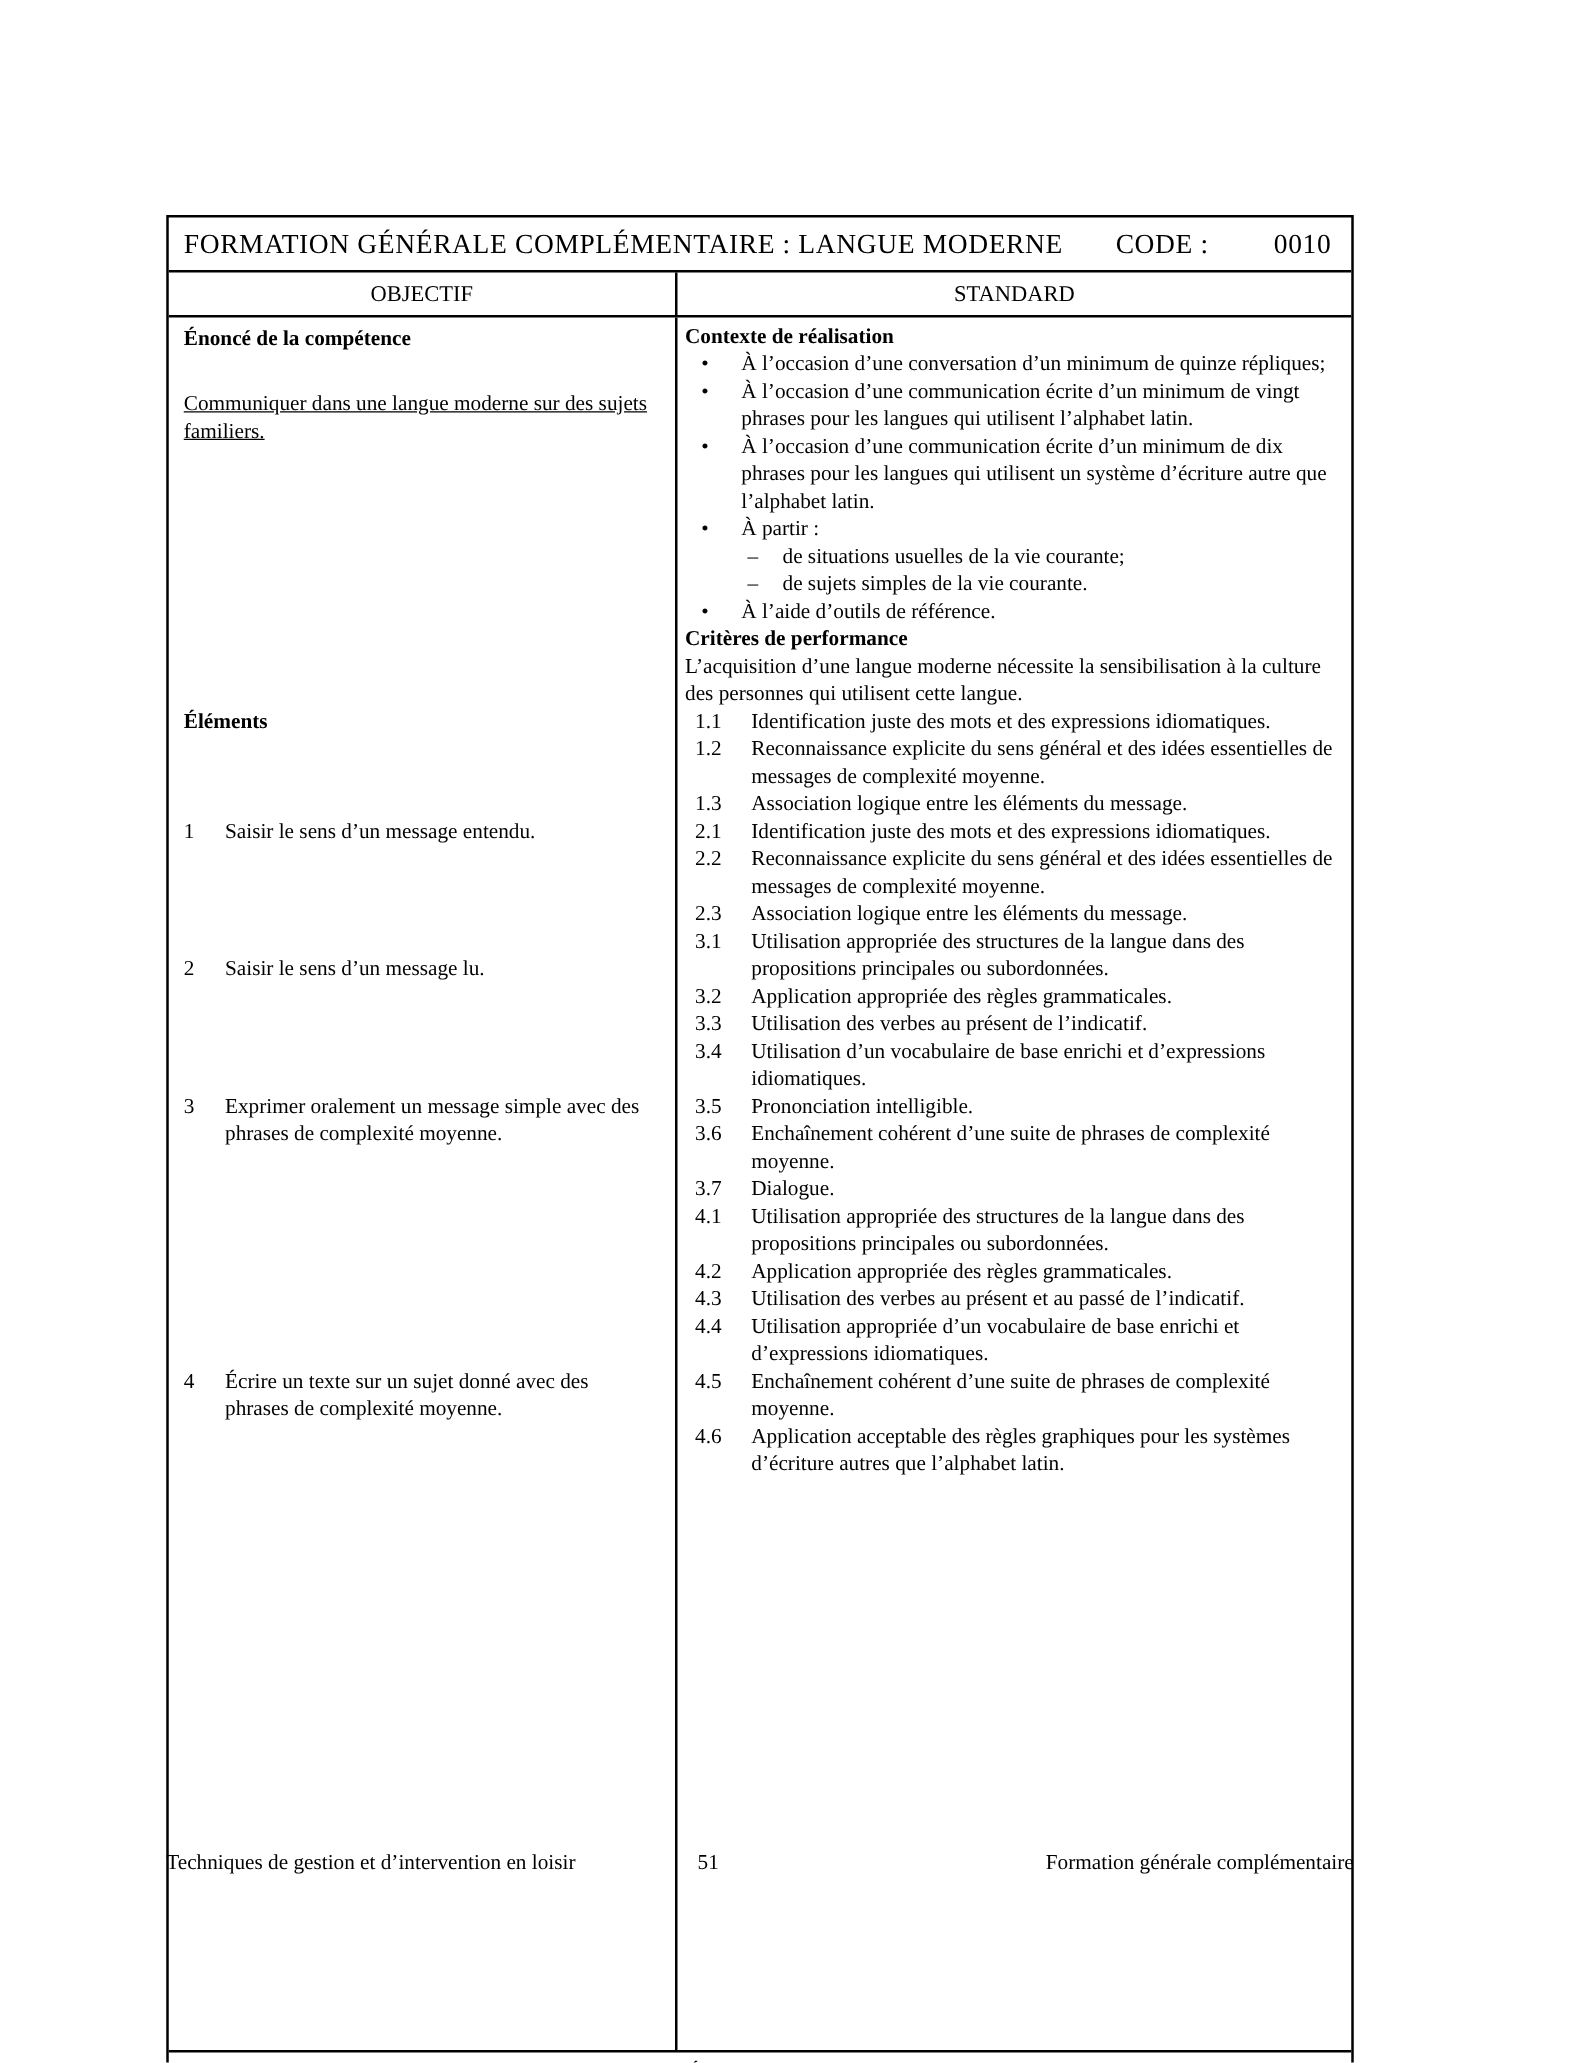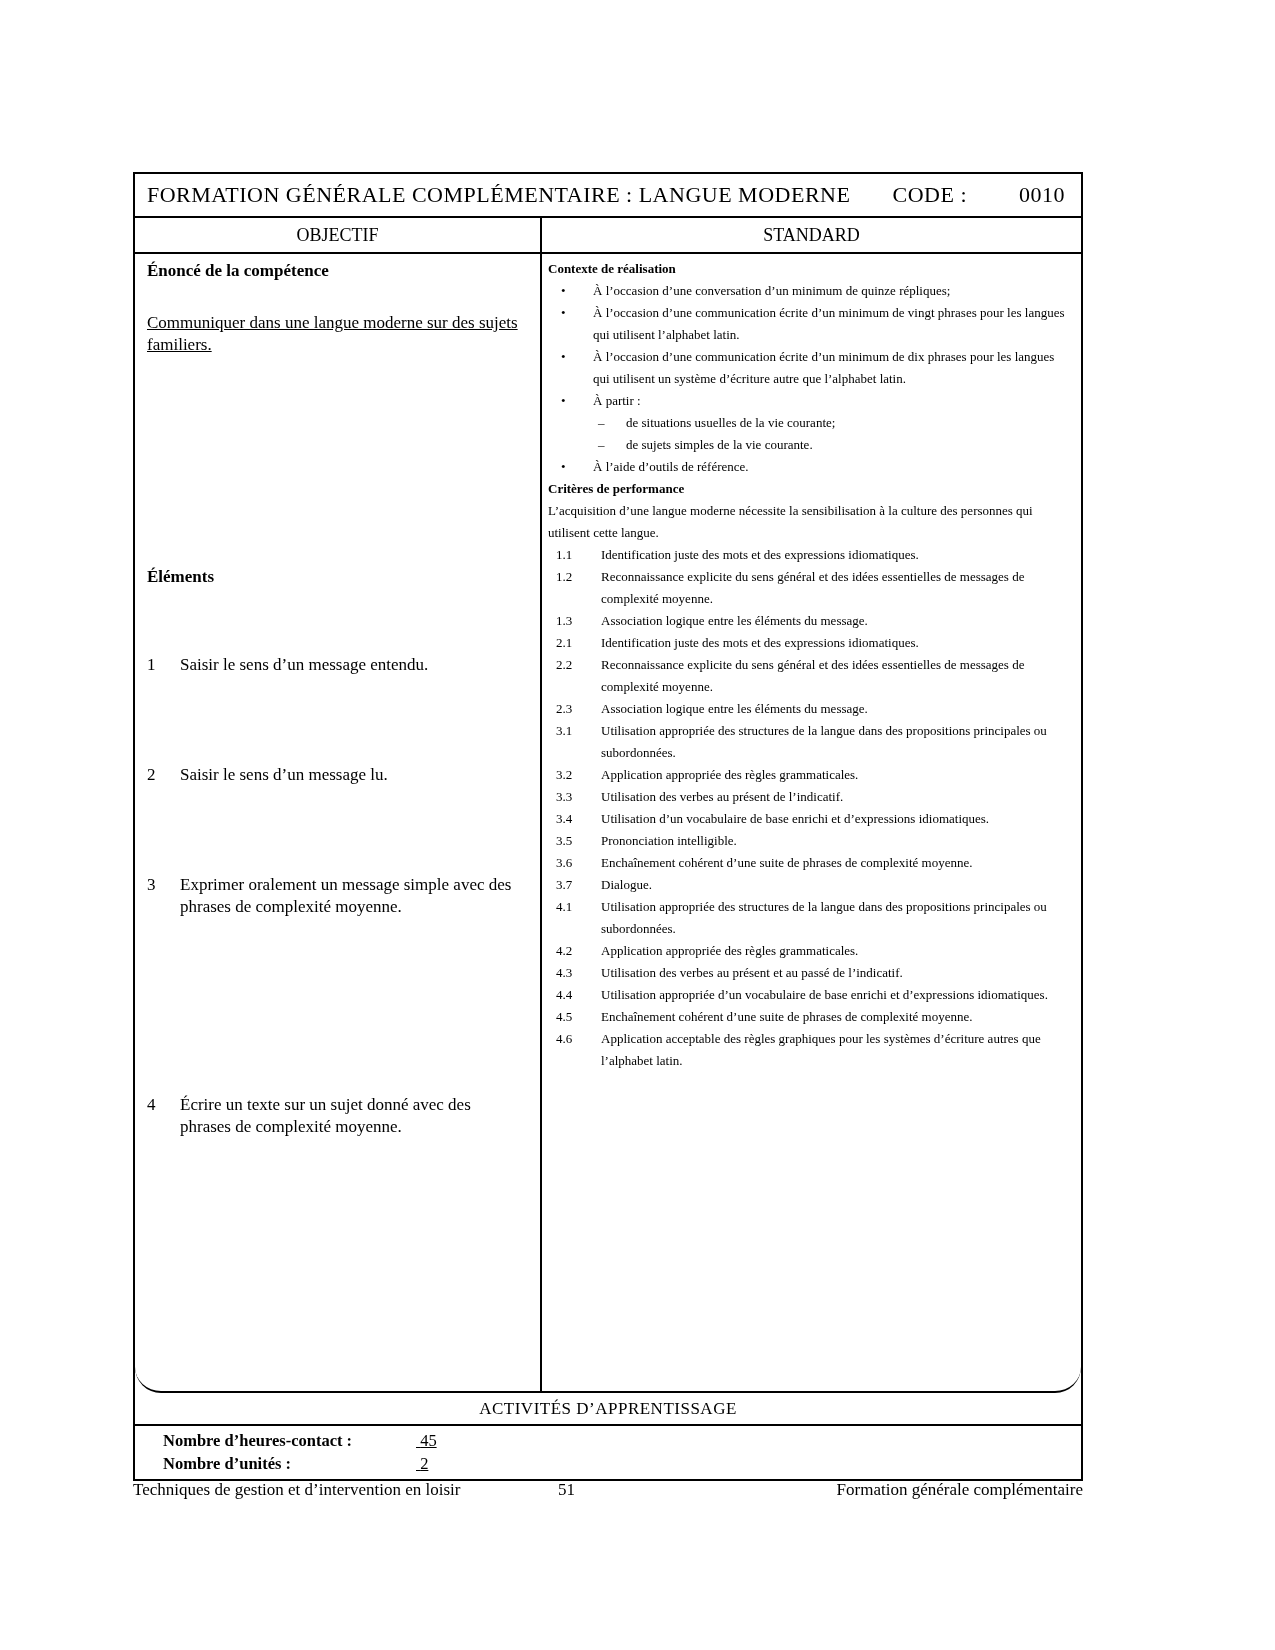--- a/index.html
+++ b/index.html
@@ -28,23 +28,23 @@
   
   .colhead-row { display:flex; border-bottom:2px solid #000; height:36px; }
   .colhead-row .cell {
     display:flex; align-items:center; justify-content:center;
     font-size:18px;
   }
   .colhead-row .cell.left { width:407px; border-right:2px solid #000; }
   .colhead-row .cell.right { flex:1; }
 
   
-  .main-row { display:flex; height:1139px; border-bottom:2px solid #000;border-radius:26px; }
+  .main-row { display:flex; height:1388px; border-bottom:2px solid #000; }
   .main-left { width:407px; border-right:2px solid #000; position:relative; font-size:17px; line-height:22px; }
-  .main-right { flex:1; padding:4px 8px 0 6px; font-size:13px; line-height:22px; }
+  .main-right { flex:1; padding:4px 8px 0 6px; font-size:17px; line-height:22px; }
 
   .b { font-weight:bold; }
 
   .ml-abs { position:absolute; left:12px; right:14px; }
   .ml-elem { position:absolute; left:12px; right:14px; padding-left:33px; }
   .ml-num { position:absolute; left:0; top:0; }
 
   .std-heading { font-weight:bold; }
   .bullet { position:relative; padding-left:45px; }
   .bullet .b-marker { position:absolute; left:13px; top:0; }

